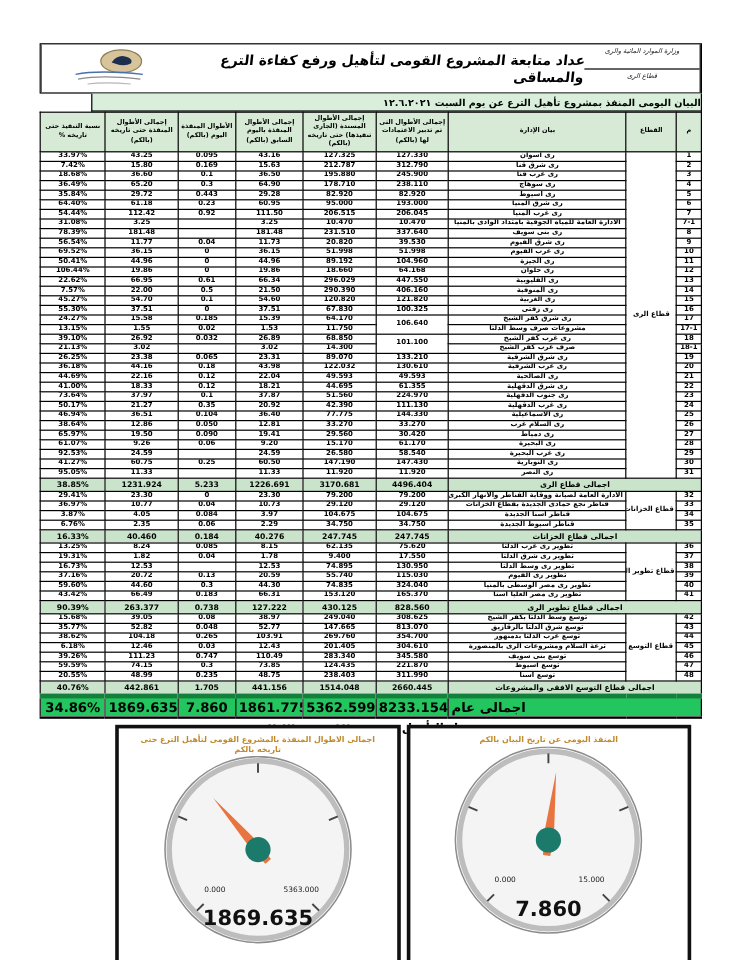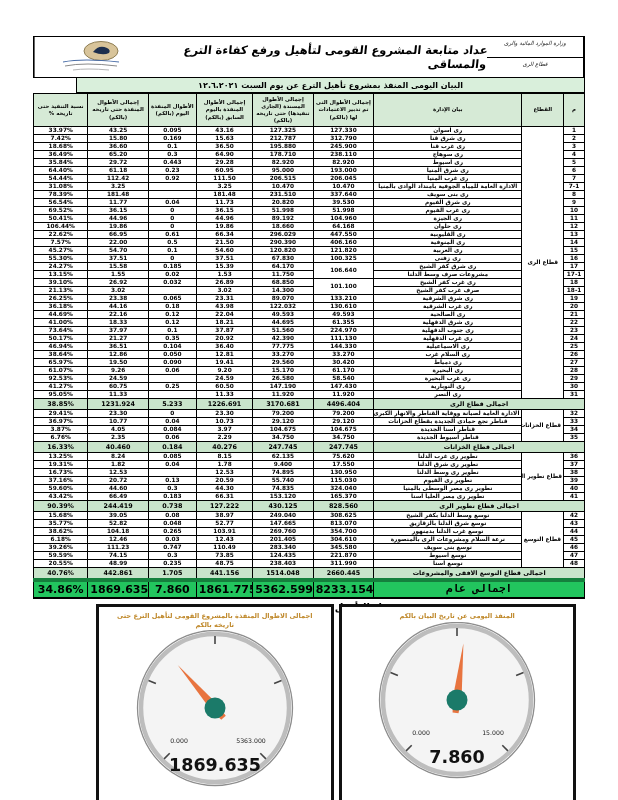--- a/index.html
+++ b/index.html
@@ -10,40 +10,40 @@
   .sheet{position:absolute;top:36px;left:33px;width:552px;}
   
   .hdr{display:flex;border:1.6px solid #000;background:#fff;height:40px;}
   .logo-cell{width:112px;border-left:1px solid #666;display:flex;align-items:center;justify-content:center;}
   .title-cell{flex:1;display:flex;align-items:center;justify-content:center;}
   .main-title{font-size:11.5px;font-weight:700;direction:rtl;transform:skewX(-6deg);letter-spacing:-0.3px;}
   .min-box{width:96px;border-right:1.2px solid #000;display:flex;flex-direction:column;}
   .min-line{flex:1;border-bottom:1px solid #000;font-size:5.6px;font-style:italic;direction:rtl;text-align:center;padding-top:3px;color:#222;}
   .min-line2{flex:1;font-size:5.6px;font-style:italic;direction:rtl;text-align:center;padding-top:3px;color:#222;}
   
-  .banner{background:#d9efdb;border:1.4px solid #000;border-top:none;text-align:center;
+  .banner{background:#d9efdb;border:1.4px solid #000;border-top:none;
     font-weight:700;font-size:8px;padding:3px 0 2px;direction:rtl;margin-left:43px;}
   
   table.report{width:100%;border-collapse:collapse;table-layout:fixed;direction:rtl;border:1.8px solid #000;}
   table.report th{
     background:#d6ead6;border:1px solid #000;border-bottom:1.8px solid #000;
     font-size:5.4px;font-weight:700;line-height:1.3;padding:1px 1px;height:30px;direction:rtl;
   }
   table.report td{
     border:0.8px solid #000;font-size:5.8px;font-weight:700;height:7px;line-height:7px;
     padding:0 2px;white-space:nowrap;overflow:hidden;background:#fff;
   }
   td.num{direction:ltr;text-align:center;}
   td.idx{direction:ltr;text-align:center;}
   td.name{text-align:center;direction:rtl;font-size:5.6px;}
   td.sector{background:#d9ecda;text-align:center;vertical-align:middle;font-size:6.4px;direction:rtl;line-height:1.4;white-space:normal;}
   tr.total-row td{background:#c9e4cb;border-top:1.7px solid #000;border-bottom:1.7px solid #000;height:10px;line-height:10px;font-size:6.4px;}
   tr.total-row td.tlabel{text-align:center;direction:rtl;}
   tr.grand-row td{background:#22c55e;border-top:4px solid #15803d;border-bottom:2px solid #000;height:15px;line-height:15px;font-size:11px;}
-  tr.grand-row td.tlabel{text-align:center;direction:rtl;font-family:Liberation Mono, monospace;}
+  tr.grand-row td.tlabel{text-align:left;direction:rtl;}
   
   .footer-title{text-align:center;font-weight:700;font-size:10px;padding:3px 0 2px;direction:rtl;}
   
   .gauges{position:absolute;top:604px;left:96px;width:480px;display:flex;gap:5px;}
   .panel{flex:1;border:3px solid #111;background:#fff;height:242px;box-sizing:border-box;overflow:hidden;}
   .panel-title{color:#c08a2d;font-weight:700;font-size:6.6px;text-align:center;padding:5px 8px 0;direction:rtl;line-height:1.3;}
   svg.gauge{display:block;margin:1px auto 0;}
   .gauge-val{font-size:17.5px;font-weight:700;fill:#111;}
   .gauge-minmax{font-size:6.2px;fill:#222;}
 </style>
@@ -556,21 +556,21 @@
           <td class="num">0.183</td>
           <td class="num">66.49</td>
           <td class="num">43.42%</td>
         </tr>
         <tr class="total-row">
           <td class="tlabel" colspan="3">اجمالى قطاع تطوير الرى</td>
           <td class="num">828.560</td>
           <td class="num">430.125</td>
           <td class="num">127.222</td>
           <td class="num">0.738</td>
-          <td class="num">244.419</td>
+          <td class="num">263.377</td>
           <td class="num">90.39%</td>
         </tr>
         <tr>
           <td class="idx">42</td>
           <td class="sector" rowspan="7">قطاع التوسع الافقى والمشروعات</td>
           <td class="name">توسع وسط الدلتا بكفر الشيخ</td>
           <td class="num">308.625</td>
           <td class="num">249.040</td>
           <td class="num">38.97</td>
           <td class="num">0.08</td>

